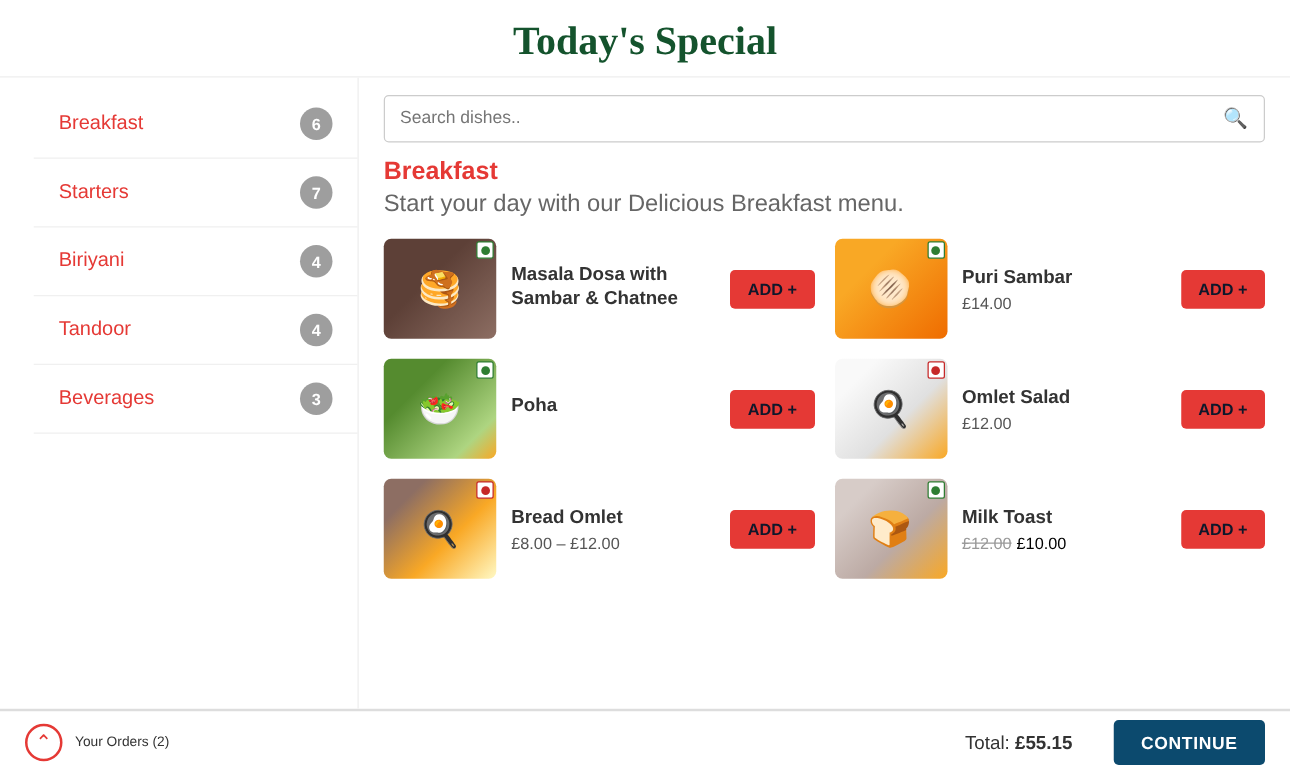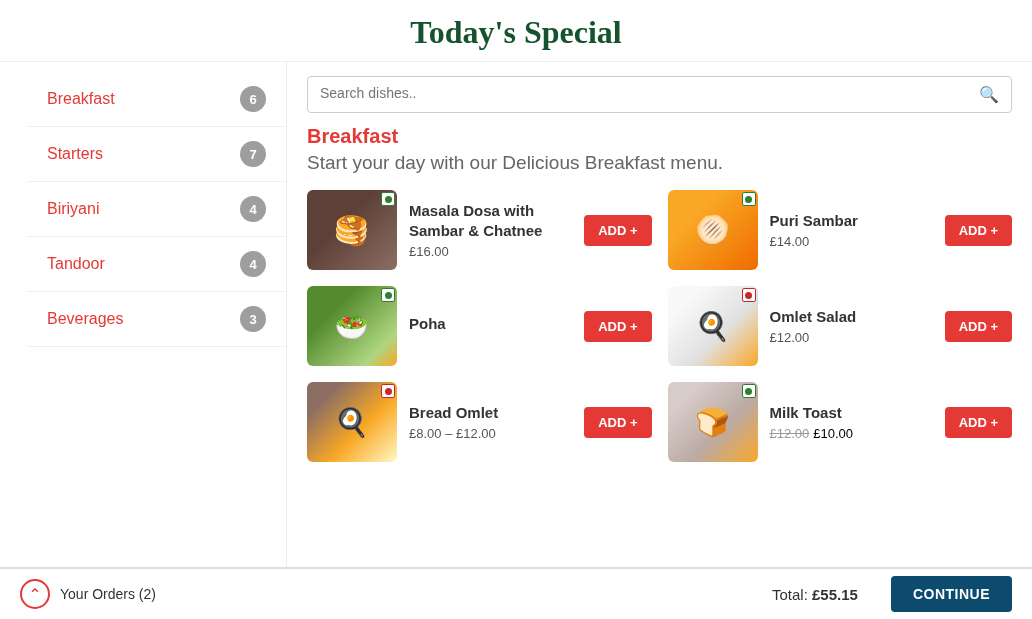--- a/index.html
+++ b/index.html
@@ -39,30 +39,30 @@
     .veg-badge.green::after { content: ''; width: 7px; height: 7px; background: #2e7d32; border-radius: 50%; }
     .veg-badge.red { border-color: #c62828; background: #fff; }
     .veg-badge.red::after { content: ''; width: 7px; height: 7px; background: #c62828; border-radius: 50%; }
 
     .menu-item-info { flex: 1; }
     .menu-item-name { font-size: 15px; font-weight: 600; color: #333; line-height: 1.3; margin-bottom: 4px; }
     .menu-item-price { font-size: 13px; color: #555; }
     .menu-item-price .original { text-decoration: line-through; color: #999; margin-right: 4px; }
     .menu-item-price .discounted { color: #000000; }
 
-    .add-btn { background: #e53935; color: #ffffff; border: none; border-radius: 4px; padding: 8px 14px; font-size: 13px; font-weight: 700; cursor: pointer; white-space: nowrap; flex-shrink: 0; }
+    .add-btn { background: #e53935; color: #0f172a; border: none; border-radius: 4px; padding: 8px 14px; font-size: 13px; font-weight: 700; cursor: pointer; white-space: nowrap; flex-shrink: 0; }
 
     
     .food-img { width: 90px; height: 80px; border-radius: 6px; flex-shrink: 0; position: relative; overflow: hidden; }
 
     
     .footer { height: 52px; border-top: 2px solid #ddd; display: flex; align-items: center; justify-content: space-between; padding: 0 20px; background: #fff; flex-shrink: 0; }
     .footer-left { display: flex; align-items: center; gap: 10px; }
     .footer-icon { width: 30px; height: 30px; border-radius: 50%; border: 2px solid #e53935; display: flex; align-items: center; justify-content: center; color: #e53935; font-size: 16px; cursor: pointer; }
-    .footer-orders { font-size: 14px; color: #333; text-align: center; }
+    .footer-orders { font-size: 11px; color: #333; text-align: center; }
     .footer-right { display: flex; align-items: center; gap: 33px; }
     .footer-total { font-size: 15px; color: #333; }
     .footer-total strong { font-weight: 700; color: #333; }
     .continue-btn { background: #0c4a6e; color: #fff; border: none; border-radius: 4px; padding: 10px 22px; font-size: 14px; font-weight: 700; cursor: pointer; letter-spacing: 0.5px; }
 
     
     .img-masala { background: linear-gradient(135deg, #5d4037 40%, #8d6e63 100%); }
     .img-puri { background: linear-gradient(135deg, #f9a825 30%, #ef6c00 100%); }
     .img-poha { background: linear-gradient(135deg, #558b2f 30%, #aed581 80%, #f9a825 100%); }
     .img-omlet-salad { background: linear-gradient(135deg, #f9f9f9 20%, #e0e0e0 60%, #f9a825 100%); }
@@ -118,21 +118,20 @@
 
     <div class="items-grid">
 
     <div class="menu-item">
       <div class="food-img img-masala">
         <div class="img-inner">🥞</div>
         <div class="veg-badge green"></div>
       </div>
       <div class="menu-item-info">
         <div class="menu-item-name">Masala Dosa with Sambar &amp; Chatnee</div>
-        <div class="menu-item-price"><span>£16.00</span></div>
       </div>
       <button class="add-btn">ADD +</button>
     </div>
         <div class="menu-item">
       <div class="food-img img-puri">
         <div class="img-inner">🫓</div>
         <div class="veg-badge green"></div>
       </div>
       <div class="menu-item-info">
         <div class="menu-item-name">Puri Sambar</div>

